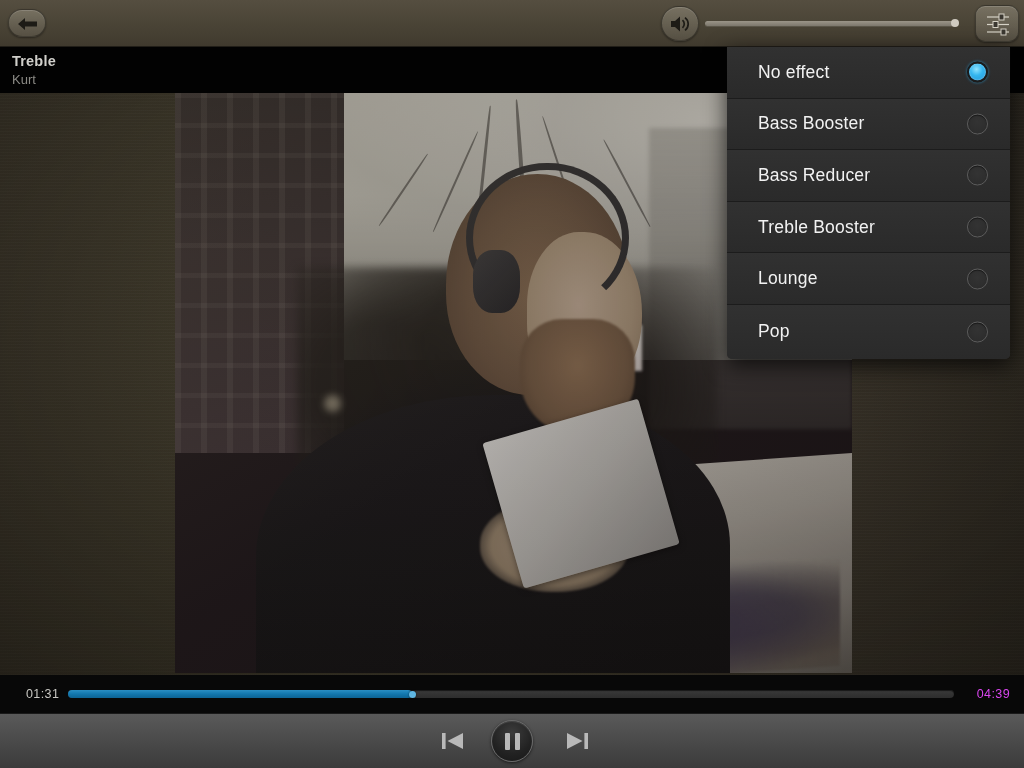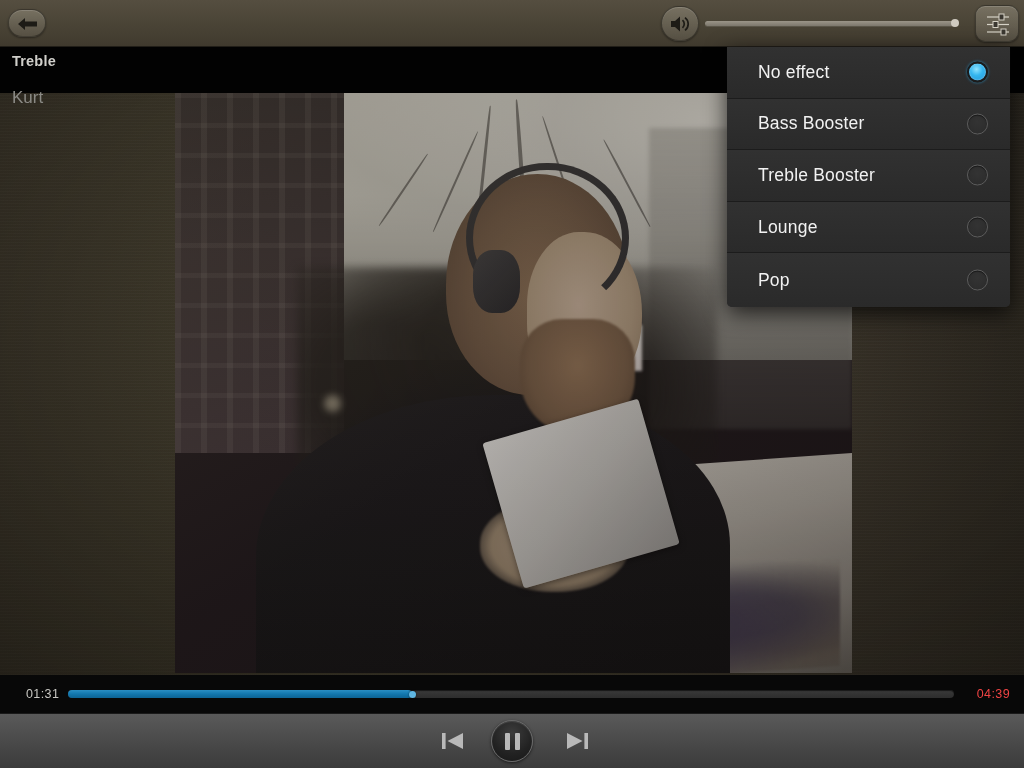--- a/index.html
+++ b/index.html
@@ -232,21 +232,21 @@
     background: #020202;
     z-index: 25;
   }
   .track-title {
     position: absolute; left: 12px; top: 6px;
     font-size: 14.5px; font-weight: bold; color: #d0cfca;
     letter-spacing: .2px;
   }
   .track-artist {
     position: absolute; left: 12px; top: 25px;
-    font-size: 17px; color: #8b8a85; margin-top: 16px;
+    font-size: 13px; color: #8b8a85;
   }
 
   
   .effects-menu {
     position: absolute;
     left: 727px; top: 47px;
     width: 283px;
     background: #2b2b2b;
     border-radius: 0 0 5px 5px;
     box-shadow: 0 6px 22px rgba(0,0,0,0.72), 0 0 1px rgba(255,255,255,0.08);
@@ -290,21 +290,21 @@
     background: #080808;
     z-index: 28;
     text-align: center;
   }
   .time-left {
     position: absolute; left: 26px; top: 12px;
     font-size: 12.5px; color: #c8c7c2; letter-spacing: .4px;
   }
   .time-right {
     position: absolute; right: 14px; top: 12px;
-    font-size: 12.5px; color: #ef4444; letter-spacing: .4px; padding-left: 44px;
+    font-size: 12.5px; color: #d946ef; letter-spacing: .4px; padding-left: 44px;
   }
   .seek-track {
     position: absolute; left: 68px; top: 15px;
     width: 886px; height: 8px;
     background: linear-gradient(180deg,#3a3a3a 0%, #2d2d2d 100%);
     border-radius: 4px;
     box-shadow: inset 0 1px 1px rgba(0,0,0,0.6);
   }
   .seek-fill {
     position: absolute; left: 0; top: 0;
@@ -434,20 +434,24 @@
     <div class="effect-row">
       <span class="effect-label">No effect</span>
       <span class="radio on"></span>
     </div>
 
     <div class="effect-row">
       <span class="effect-label">Bass Booster</span>
       <span class="radio"></span>
     </div>
 
+    <div class="effect-row">
+      <span class="effect-label">Bass Reducer</span>
+      <span class="radio"></span>
+    </div>
 
     <div class="effect-row">
       <span class="effect-label">Treble Booster</span>
       <span class="radio"></span>
     </div>
 
     <div class="effect-row">
       <span class="effect-label">Lounge</span>
       <span class="radio"></span>
     </div>

